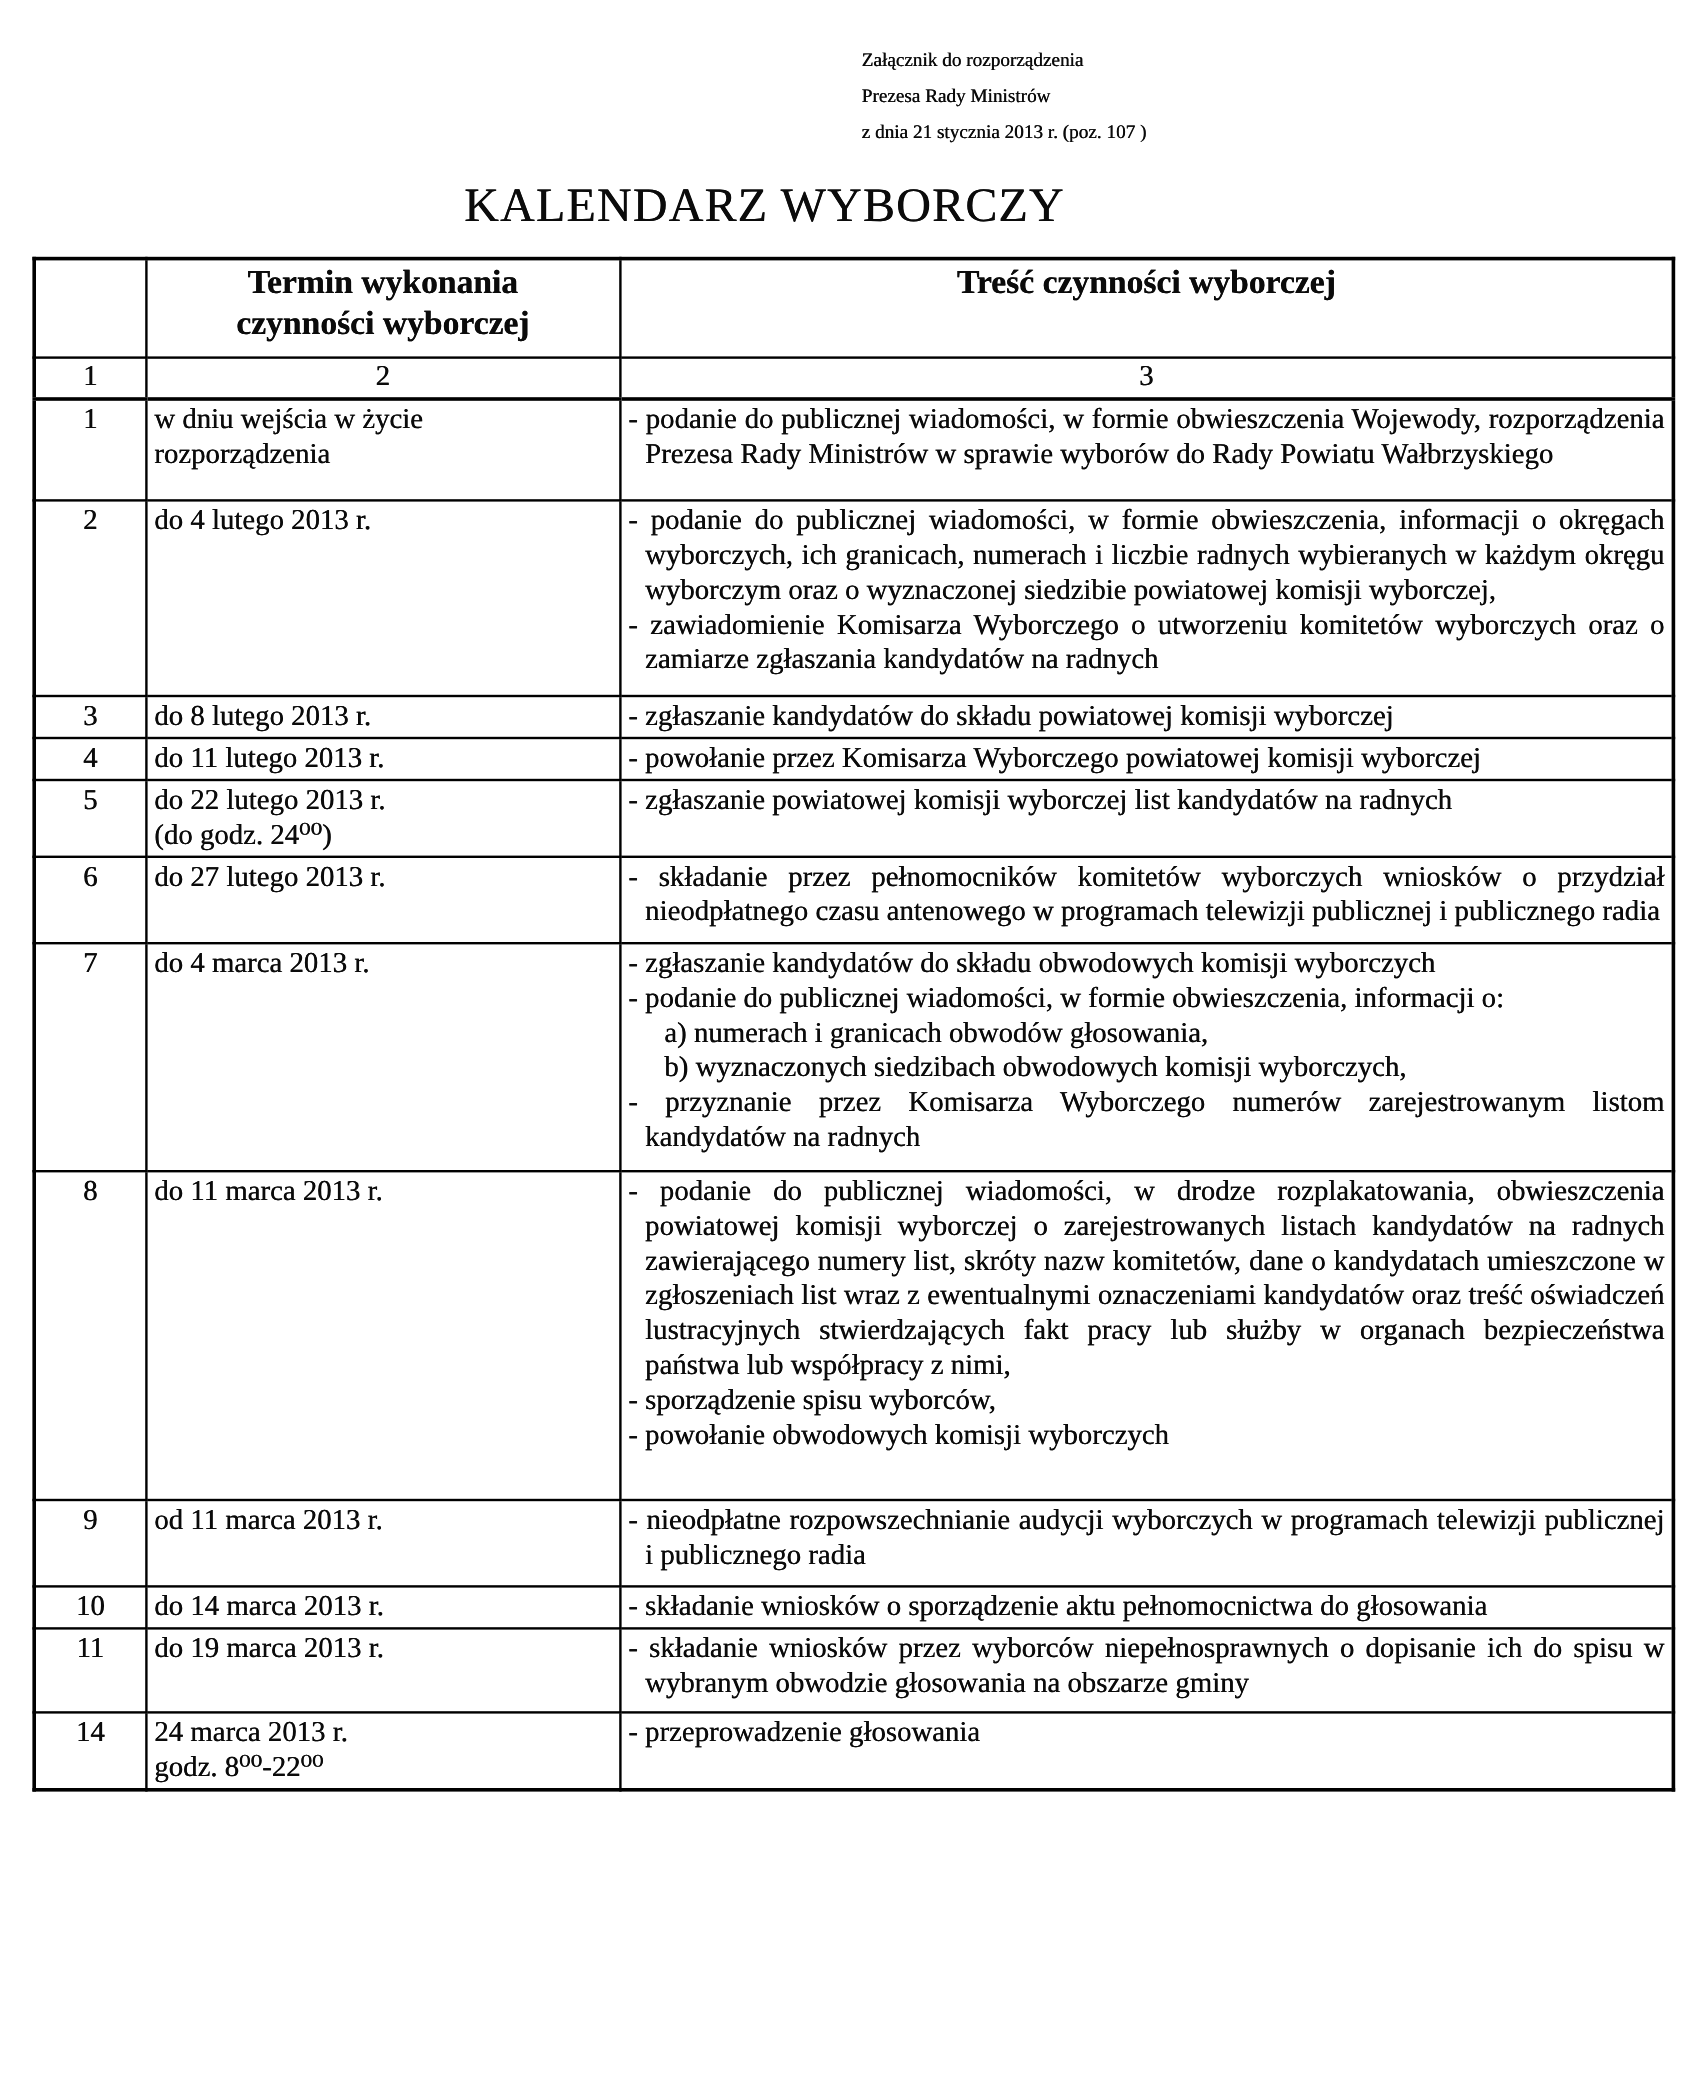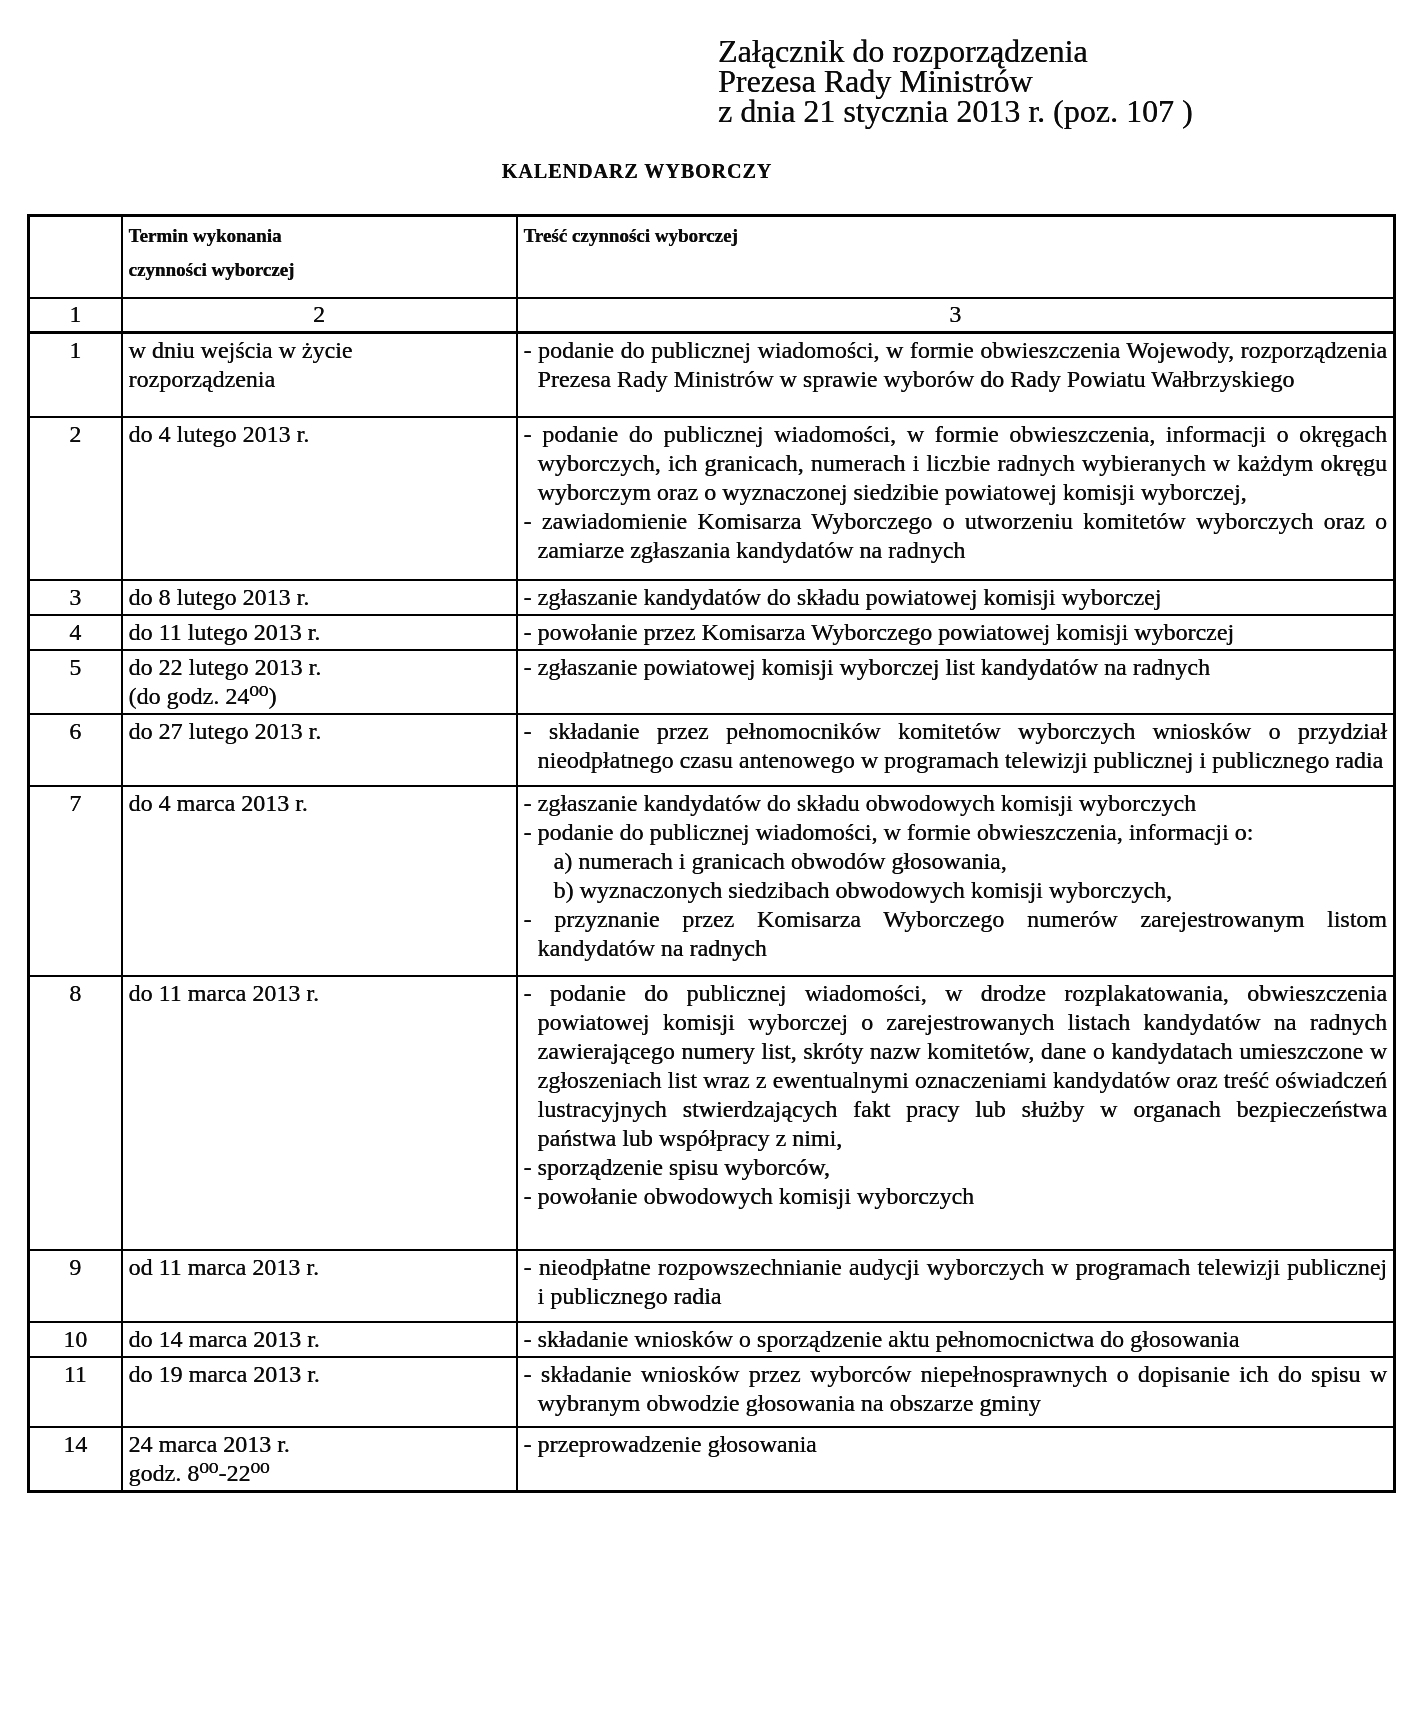--- a/index.html
+++ b/index.html
@@ -13,32 +13,32 @@
     min-height: 1728px;
     font-family: "Liberation Serif", "DejaVu Serif", serif;
     font-size: 24px;
     line-height: 29px;
     text-shadow: 0.3px 0 0 currentColor; 
   }
 
   
   .attachment {
     margin: 36px 0 0 718px;
-    font-size: 32px;
+    font-size: 16px;
     line-height: 30px;
     white-space: pre-line;
   }
 
   
   .doc-title {
     margin: 26px 0 0 27px;
     width: 1220px;
     text-align: center;
-    font-size: 20px;
-    font-weight: bold;
+    font-size: 40px;
+    font-weight: normal;
     letter-spacing: 1px;
     line-height: 38px;
   }
 
   
   table.calendar {
     border-collapse: collapse;
     table-layout: fixed;
     width: 1366px;
     margin: 24px 0 0 27px;
@@ -51,23 +51,23 @@
     padding: 2px 6px;
   }
 
   col.c-num   { width: 93px;  }
   col.c-term  { width: 395px; }
   col.c-tresc { width: 878px; }
 
   
   tr.head-row th {
     height: 76px;
-    text-align: left;
+    text-align: center;
     font-weight: bold;
-    font-size: 19px;
+    font-size: 28px;
     line-height: 34px;
   }
   th.h-term { vertical-align: middle; white-space: pre-line; }
   th.h-tresc { vertical-align: bottom; padding-bottom: 8px; }
 
   
   tr.num-row td {
     text-align: center;
     height: 30px;
     padding: 1px 6px;

